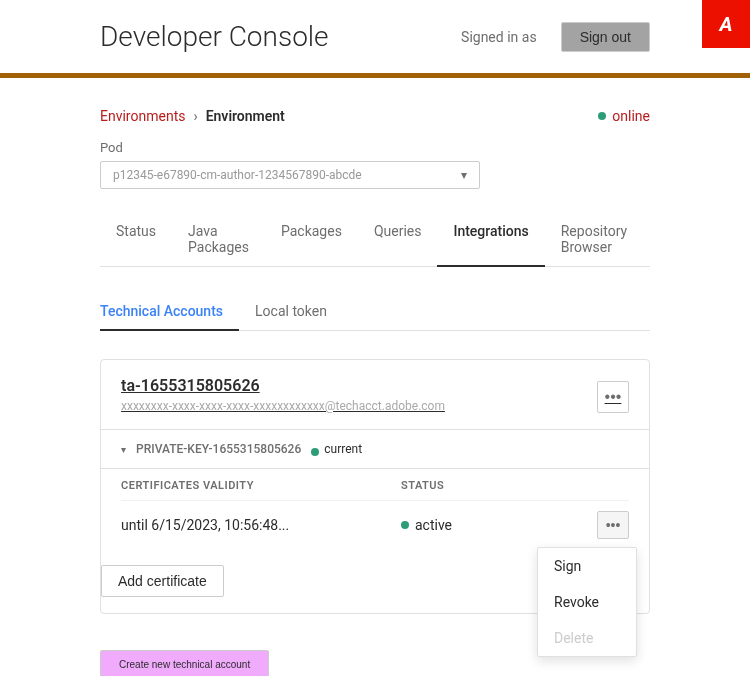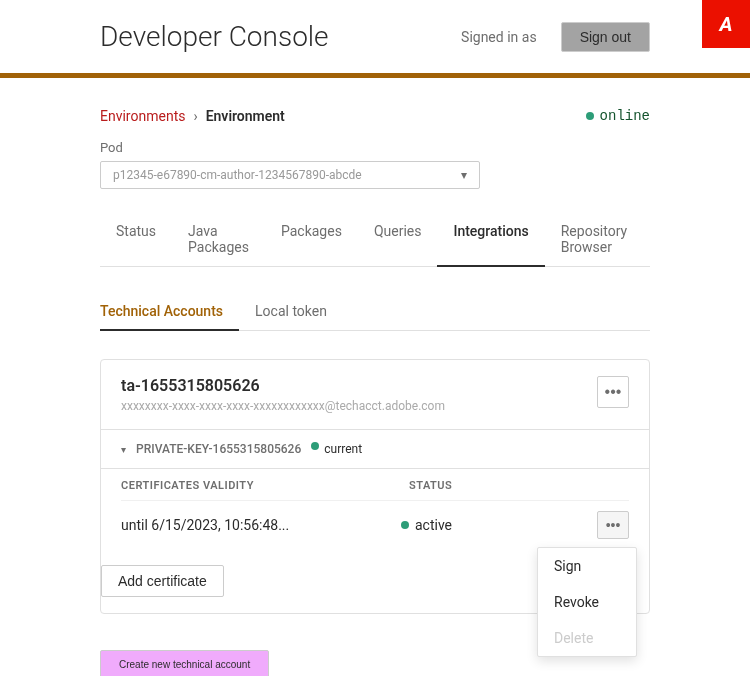--- a/index.html
+++ b/index.html
@@ -71,22 +71,21 @@
       color: #b91c1c;
     }
     .breadcrumb-sep { color: #6e6e6e; }
     .breadcrumb-current { font-weight: 600; color: #2c2c2c; }
     .status-online {
       margin-left: auto;
       display: flex;
       align-items: center;
       gap: 6px;
       font-size: 14px;
-      color: #14532d;
-      font-family: Liberation Mono, monospace;
+      color: #b91c1c;
     }
     .dot {
       width: 8px; height: 8px;
       border-radius: 50%;
     }
     .dot-green { background: #2d9d78; }
 
     
     .pod-label {
       font-size: 13px;
@@ -146,36 +145,37 @@
     .sub-tab {
       padding: 8px 16px 10px 0;
       cursor: pointer;
       font-size: 14px;
       color: #6e6e6e;
       border-bottom: 2px solid transparent;
       margin-bottom: -1px;
       margin-right: 16px;
     }
     .sub-tab.active {
-      color: #a16207;
+      color: #3b82f6;
       border-bottom: 2px solid #2c2c2c;
       font-weight: 500;
     }
 
     
     .account-card {
       border: 1px solid #e0e0e0;
       border-radius: 4px;
       margin-bottom: 24px;
     }
     .account-header {
       display: flex;
-      align-items: flex-start;
+      align-items: flex-end;
       padding: 16px 20px;
       border-bottom: 1px solid #e0e0e0;
+      text-decoration: underline;
     }
     .account-header-info { flex: 1; }
     .account-id {
       font-size: 16px;
       font-weight: 600;
       color: #2c2c2c;
       margin-bottom: 4px;
     }
     .account-details {
       font-size: 12px;
@@ -203,34 +203,34 @@
       border-bottom: 1px solid #e0e0e0;
     }
     .chevron-right { color: #6e6e6e; font-size: 10px; }
     .private-key-name {
       font-size: 12px;
       color: #6e6e6e;
       font-weight: 500;
     }
     .current-badge {
       display: flex;
-      align-items: flex-start;
+      align-items: flex-end;
       gap: 5px;
       font-size: 12px;
       color: #2c2c2c;
     }
 
     
     .cert-table {
       padding: 0 20px 16px 20px;
     }
     .cert-table-header {
       display: flex;
       padding: 10px 0 8px 0;
-      gap: 8px;
+      gap: 0;
     }
     .cert-col-validity {
       font-size: 11px;
       font-weight: 600;
       color: #6e6e6e;
       text-transform: uppercase;
       letter-spacing: 0.5px;
       width: 280px;
     }
     .cert-col-status {

